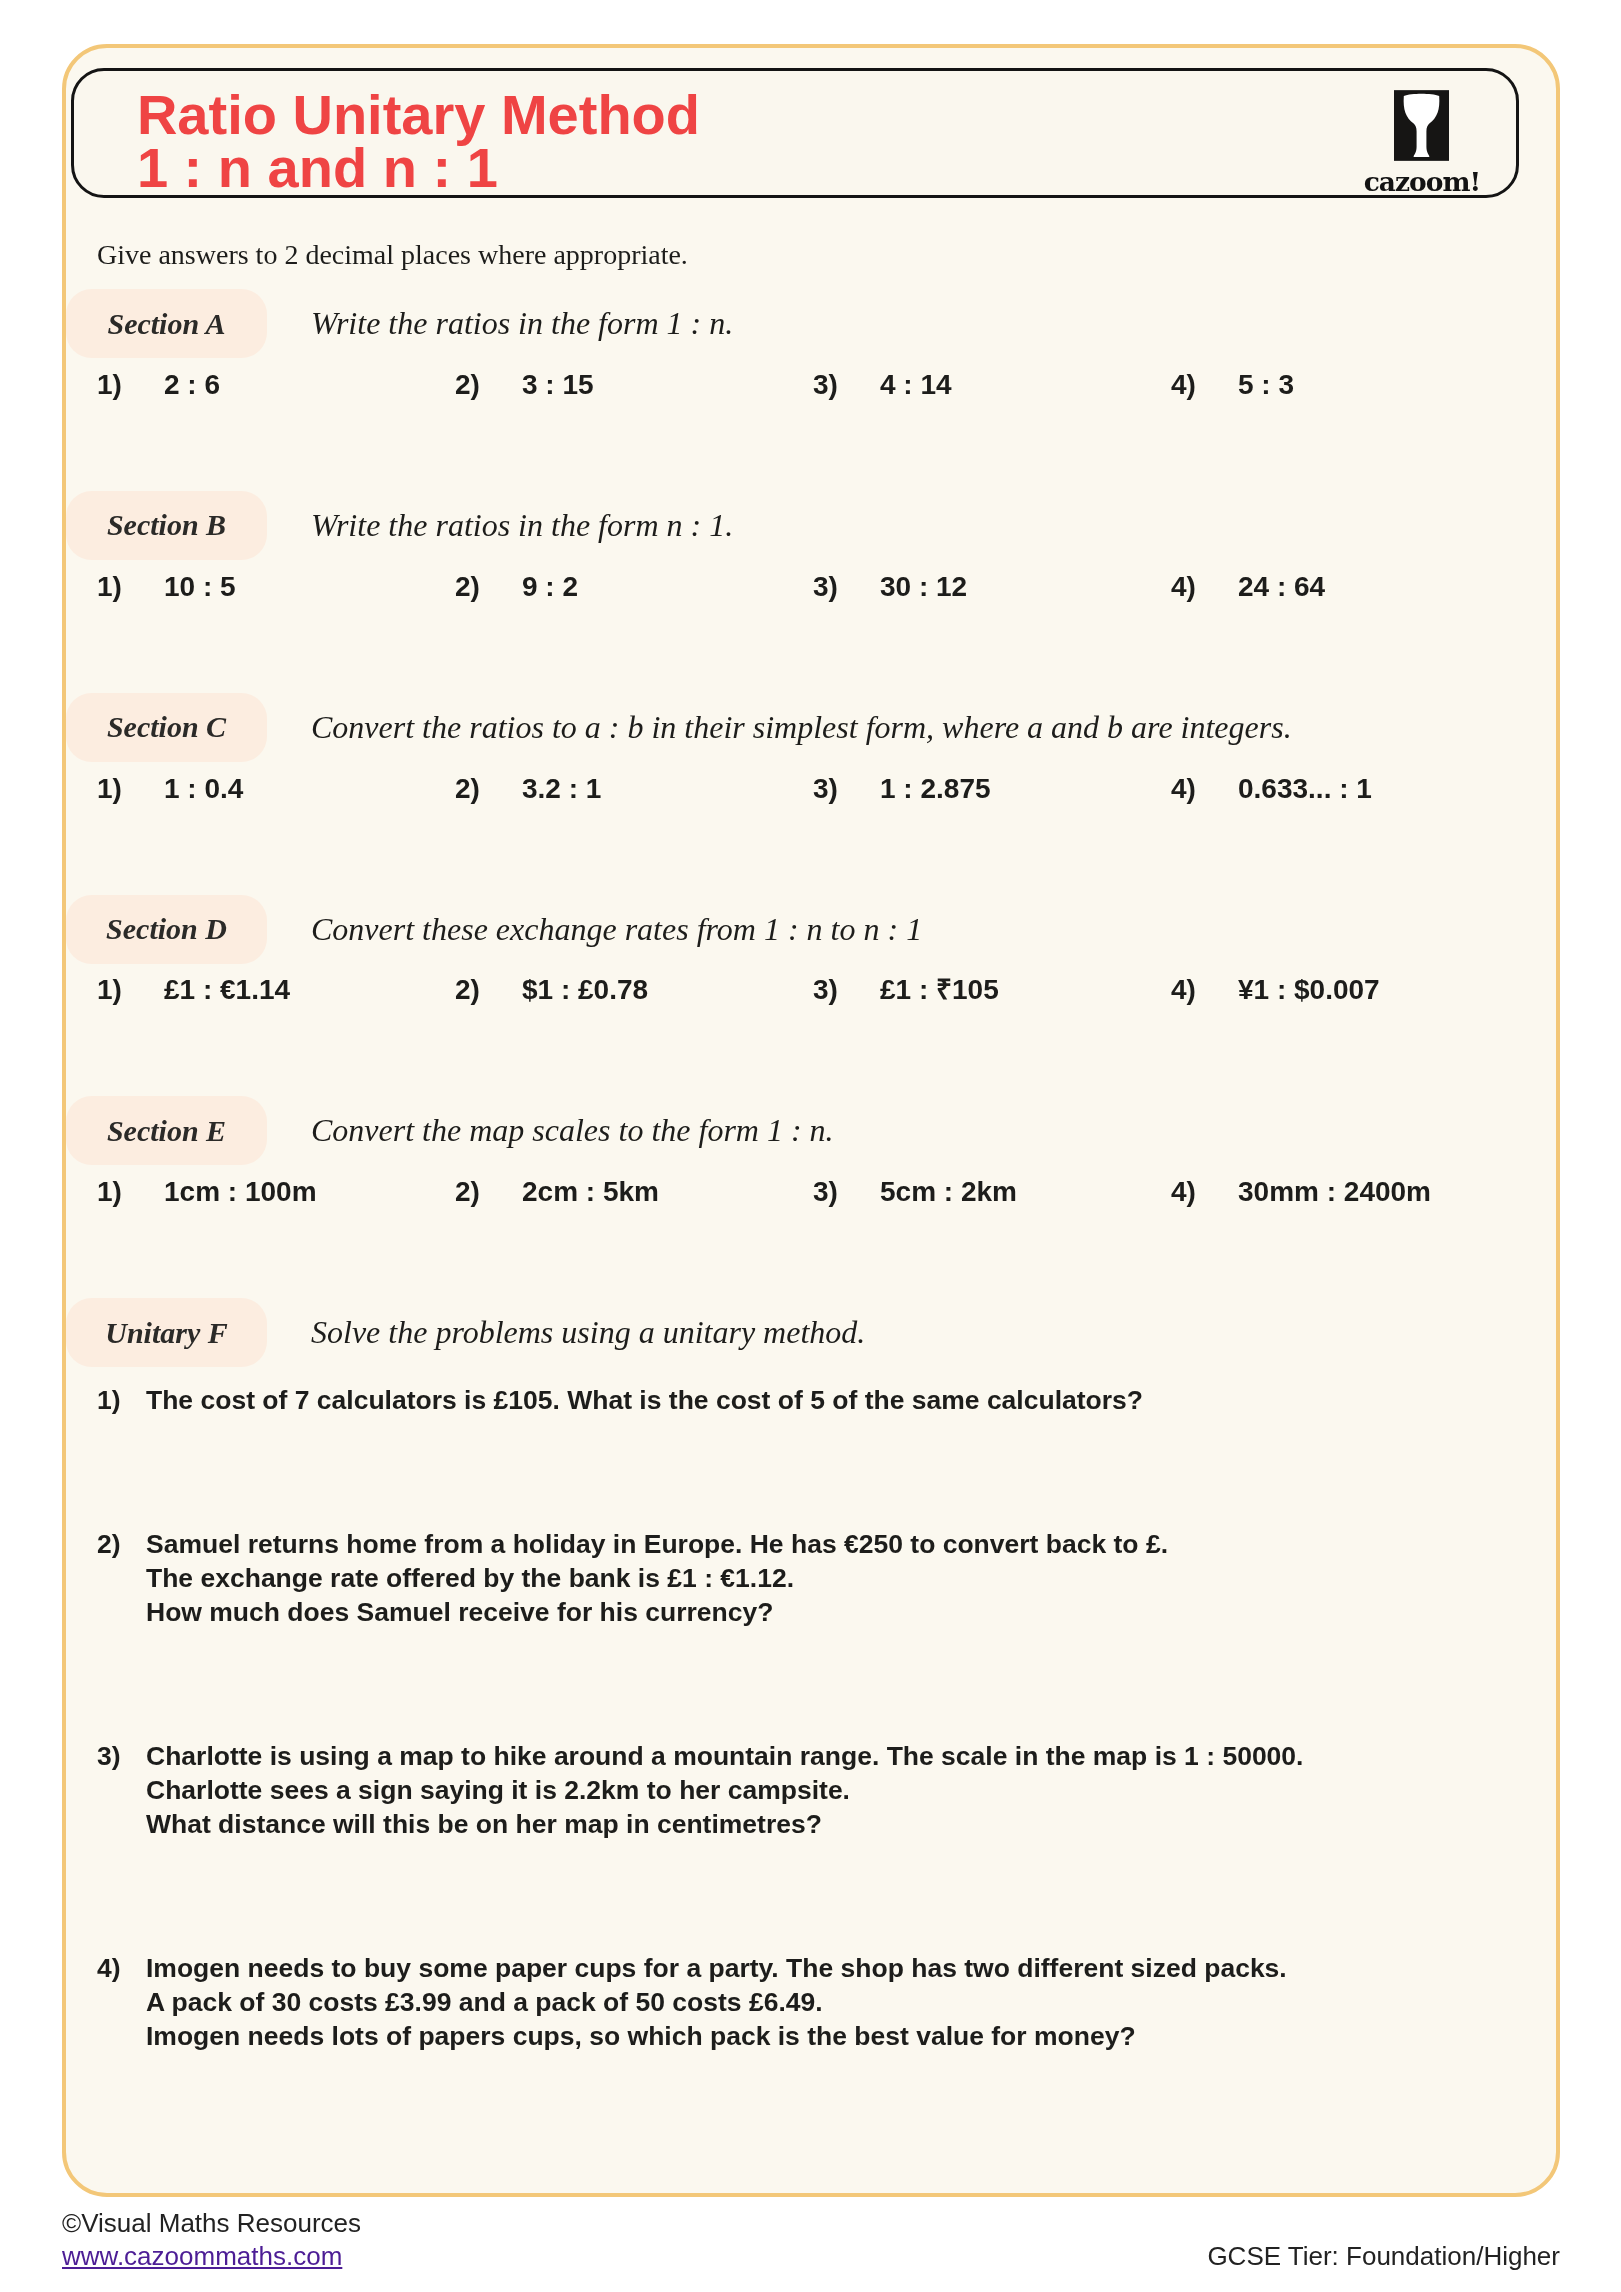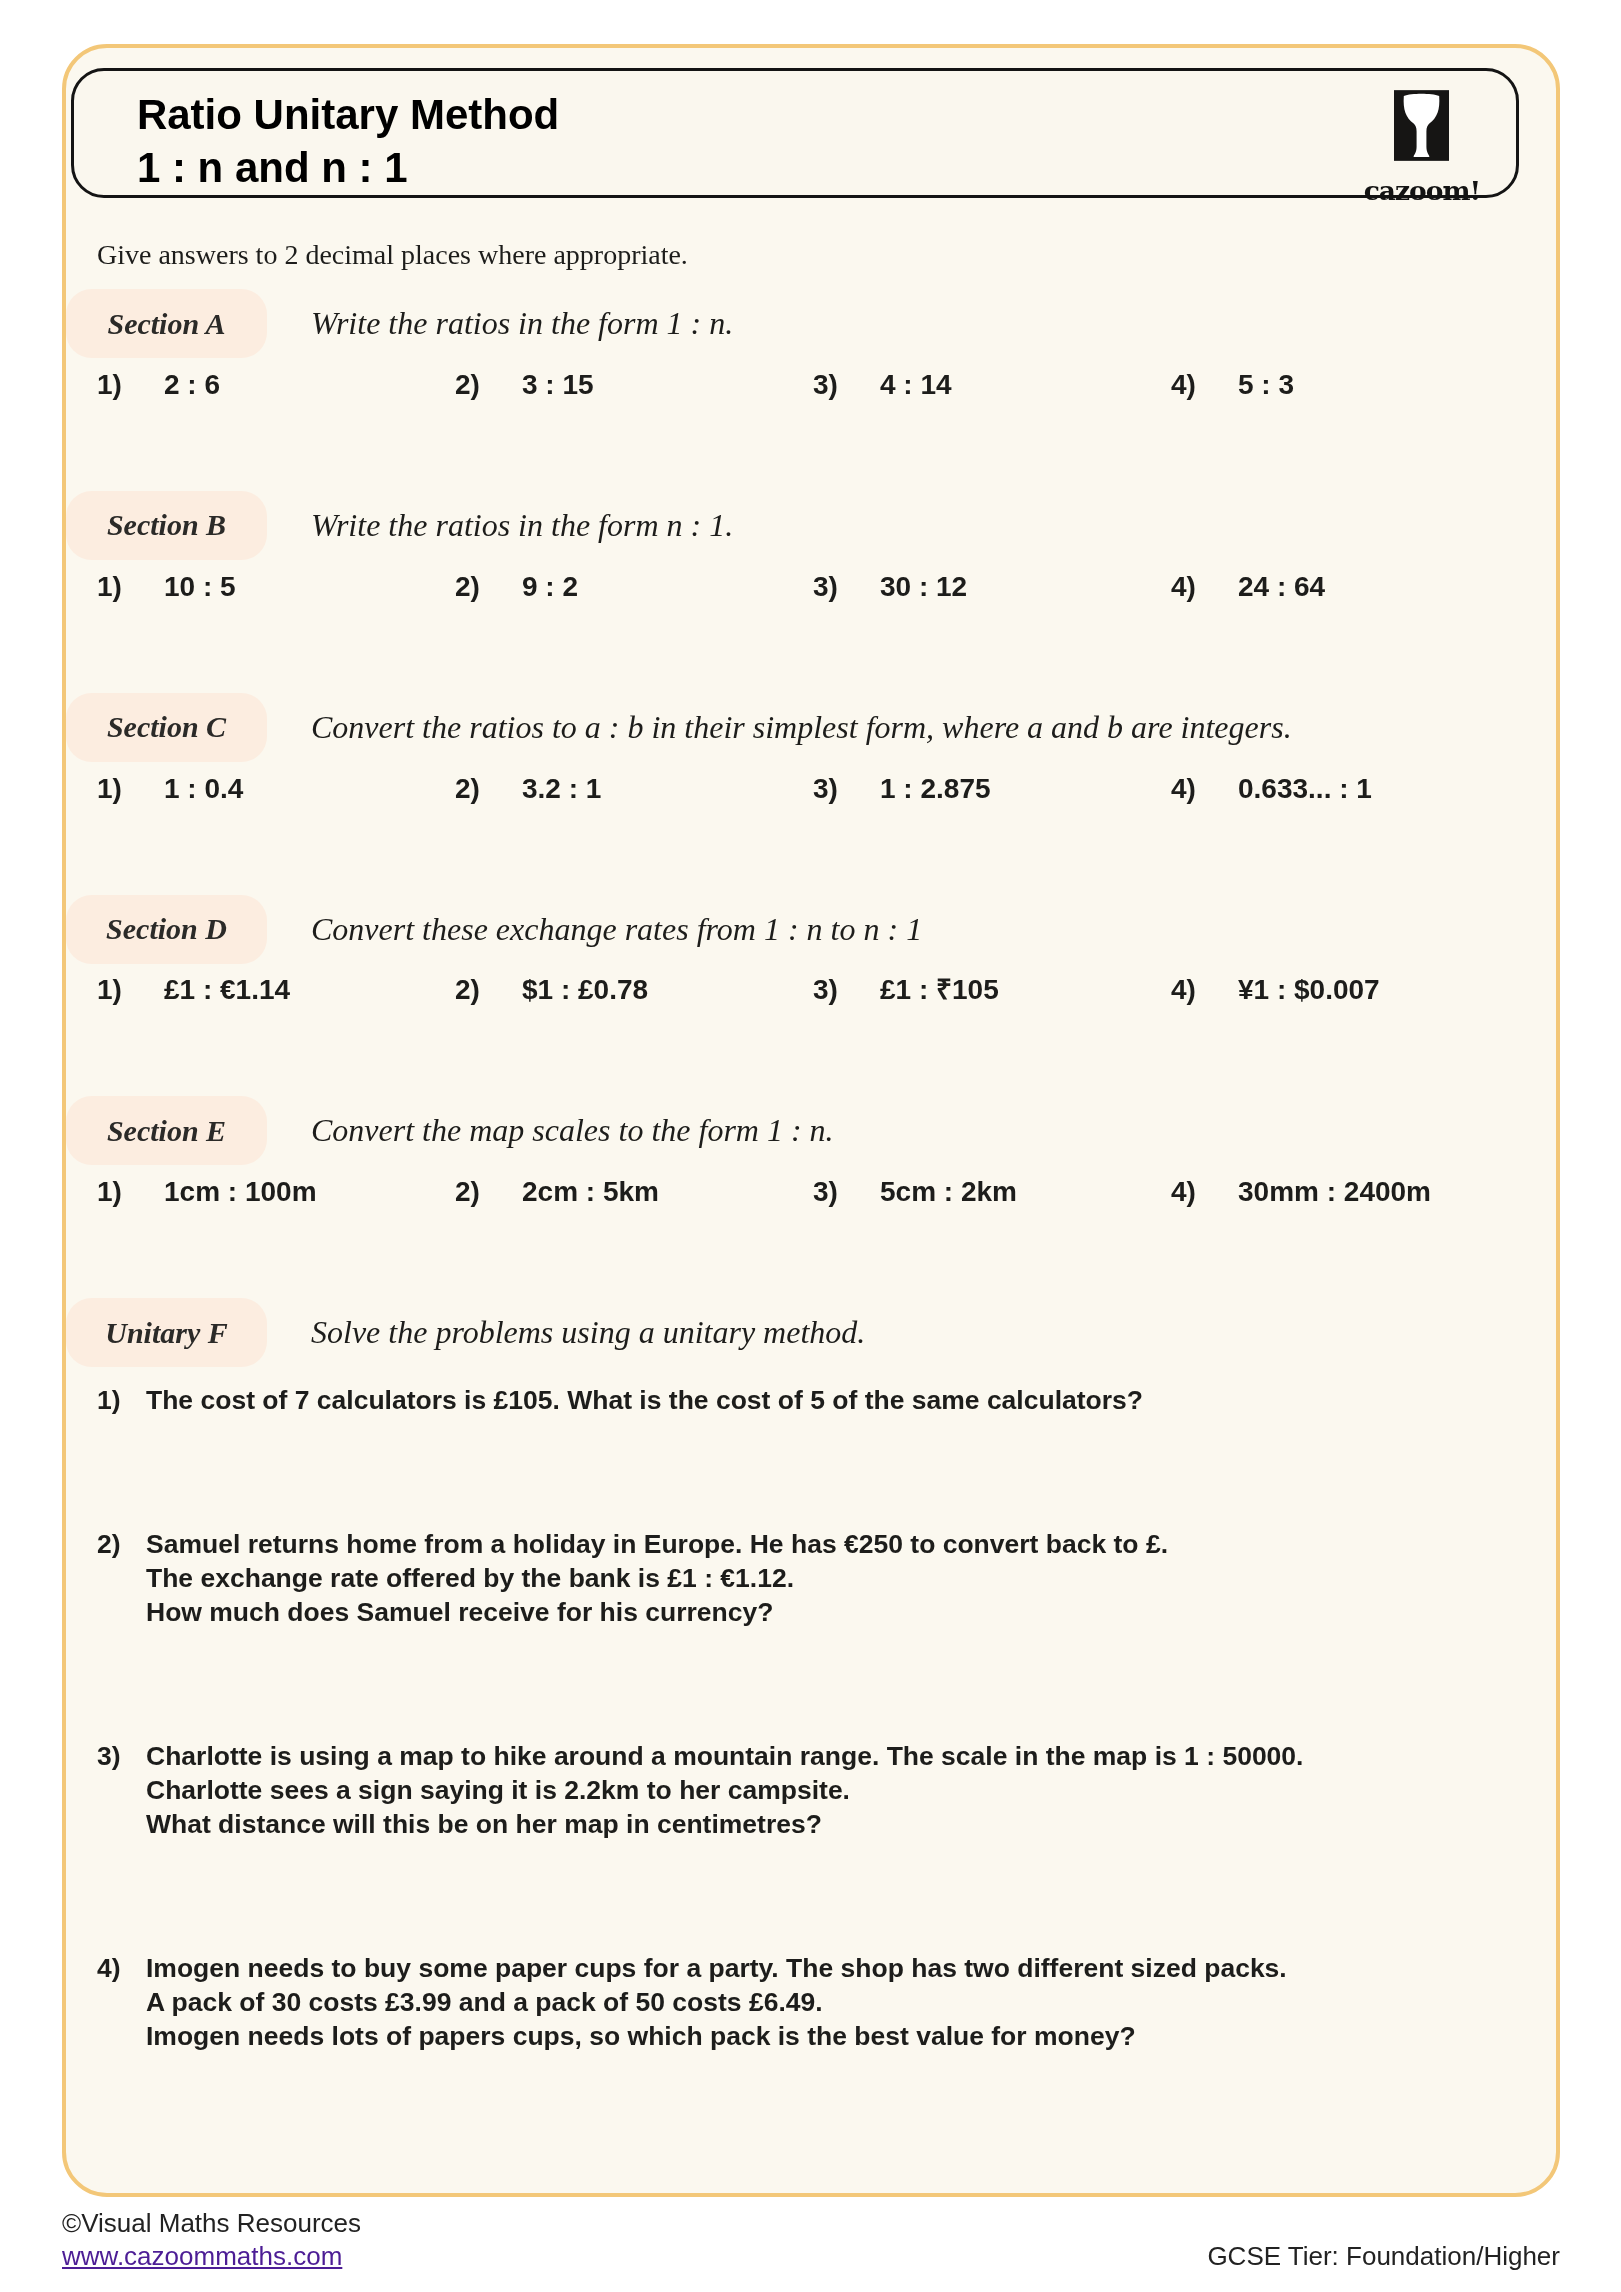--- a/index.html
+++ b/index.html
@@ -24,37 +24,37 @@
     margin: 19.6px 0 0 4.9px;
     width: 1448px; height: 130px;
     box-sizing: border-box;
     border: 3.9px solid #141414;
     border-radius: 33px;
     background: #FAF7EE;
     position: relative;
   }
   .title-text {
     padding: 17.6px 0 0 63px;
-    font-size: 42px;
+    font-size: 56px;
     font-weight: bold;
     line-height: 53px;
-    color: #000000;
+    color: #ef4444;
   }
   .logo {
     position: absolute;
     top: 19.6px; right: 35px;
     width: 118px;
     text-align: center;
   }
   .logo-word {
     font-family: "DejaVu Serif", serif;
     font-weight: bold;
     font-size: 26.5px;
     letter-spacing: -1px;
-    margin-top: 10px;
+    margin-top: 1px;
     color: #131313;
   }
   .content { padding-left: 31px; padding-right: 39px; }
   .note {
     margin-top: 41px;
     font-family: "Liberation Serif", serif;
     font-size: 28px;
   }
   .section { margin-top: 88px; }
   .section.first { margin-top: 18.6px; }

